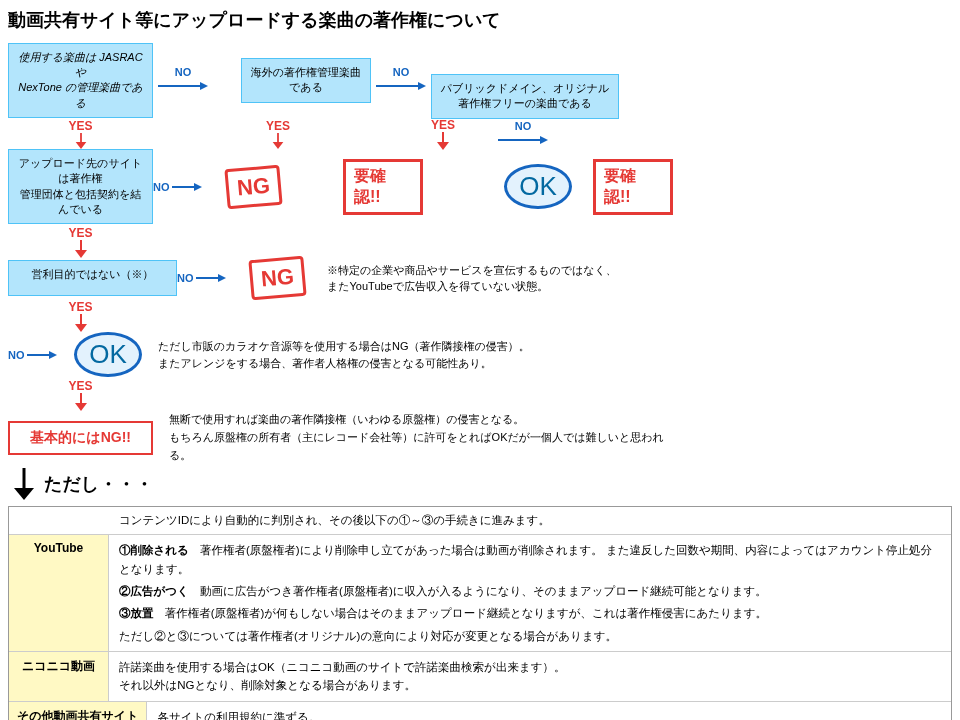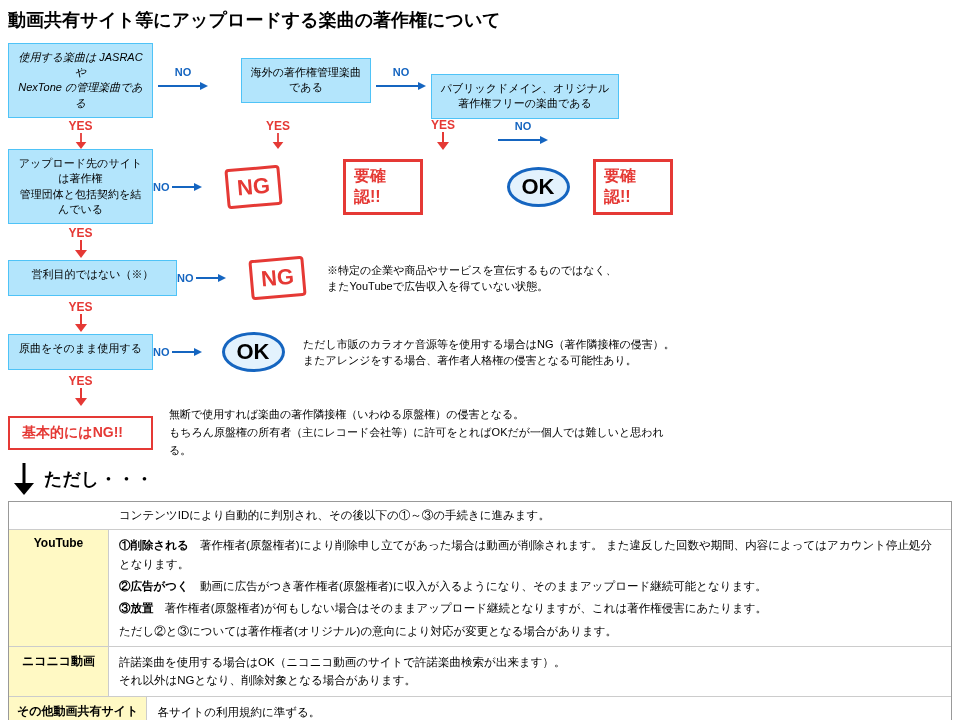--- a/index.html
+++ b/index.html
@@ -23,23 +23,23 @@
       font-size: 22px;
       font-weight: bold;
       border: 3px solid #e53935;
       border-radius: 4px;
       padding: 4px 8px;
       display: inline-block;
       transform: rotate(-5deg);
       background: #fff;
     }
     .ok-badge {
-      color: #000000;
-      font-size: 22px;
-      font-weight: bold;
+      color: #0369a1;
+      font-size: 26px;
+      font-weight: normal;
       border: 3px solid #1565c0;
       border-radius: 50%;
       padding: 4px 12px;
       display: inline-block;
       background: #e3f2fd;
     }
     .youkakunin-badge {
       color: #e53935;
       font-size: 16px;
       font-weight: bold;
@@ -256,23 +256,20 @@
 
   <div style="width:145px;" class="d-flex flex-col align-center mt2">
     <span class="yes-label">YES</span>
     <svg width="20" height="18" viewBox="0 0 20 18">
       <line x1="10" y1="0" x2="10" y2="12" stroke="#e53935" stroke-width="2"></line>
       <polygon points="4,10 10,18 16,10" fill="#e53935"></polygon>
     </svg>
   </div>
 
   <div class="d-flex align-center">
-    <div class="cond-box" style="width:145px; min-height:36px;">
-      <span>原曲をそのまま使用する</span>
-    </div>
     <div class="d-flex align-center" style="width:60px;">
       <span class="no-label" style="margin-right:2px;">NO</span>
       <svg width="30" height="16" viewBox="0 0 30 16">
         <line x1="0" y1="8" x2="22" y2="8" stroke="#1565c0" stroke-width="2"></line>
         <polygon points="22,4 30,8 22,12" fill="#1565c0"></polygon>
       </svg>
     </div>
     <div style="width:80px; display:flex; align-items:center; justify-content:center;">
       <span class="ok-badge">OK</span>
     </div>
@@ -284,21 +281,21 @@
 
   <div style="width:145px;" class="d-flex flex-col align-center mt2">
     <span class="yes-label">YES</span>
     <svg width="20" height="18" viewBox="0 0 20 18">
       <line x1="10" y1="0" x2="10" y2="12" stroke="#e53935" stroke-width="2"></line>
       <polygon points="4,10 10,18 16,10" fill="#e53935"></polygon>
     </svg>
   </div>
 
   <div class="d-flex align-center">
-    <div style="border: 2px solid #e53935; padding: 6px 12px; min-width:145px; font-size:14px; font-weight:bold; color:#e53935; background:#fff;">
+    <div style="border: 2px solid #e53935; padding: 6px 12px; min-width:145px; text-align:center; font-size:14px; font-weight:bold; color:#e53935; background:#fff;">
       <span>基本的にはNG!!</span>
     </div>
     <div style="padding-left:16px; font-size:11px; line-height:1.6; max-width:520px;">
       <span style="white-space:pre-line;">無断で使用すれば楽曲の著作隣接権（いわゆる原盤権）の侵害となる。
 もちろん原盤権の所有者（主にレコード会社等）に許可をとればOKだが一個人では難しいと思われる。</span>
     </div>
   </div>
 
   <div class="d-flex align-center mt4">
     <svg width="32" height="32" viewBox="0 0 32 32" style="margin-right:4px;">

